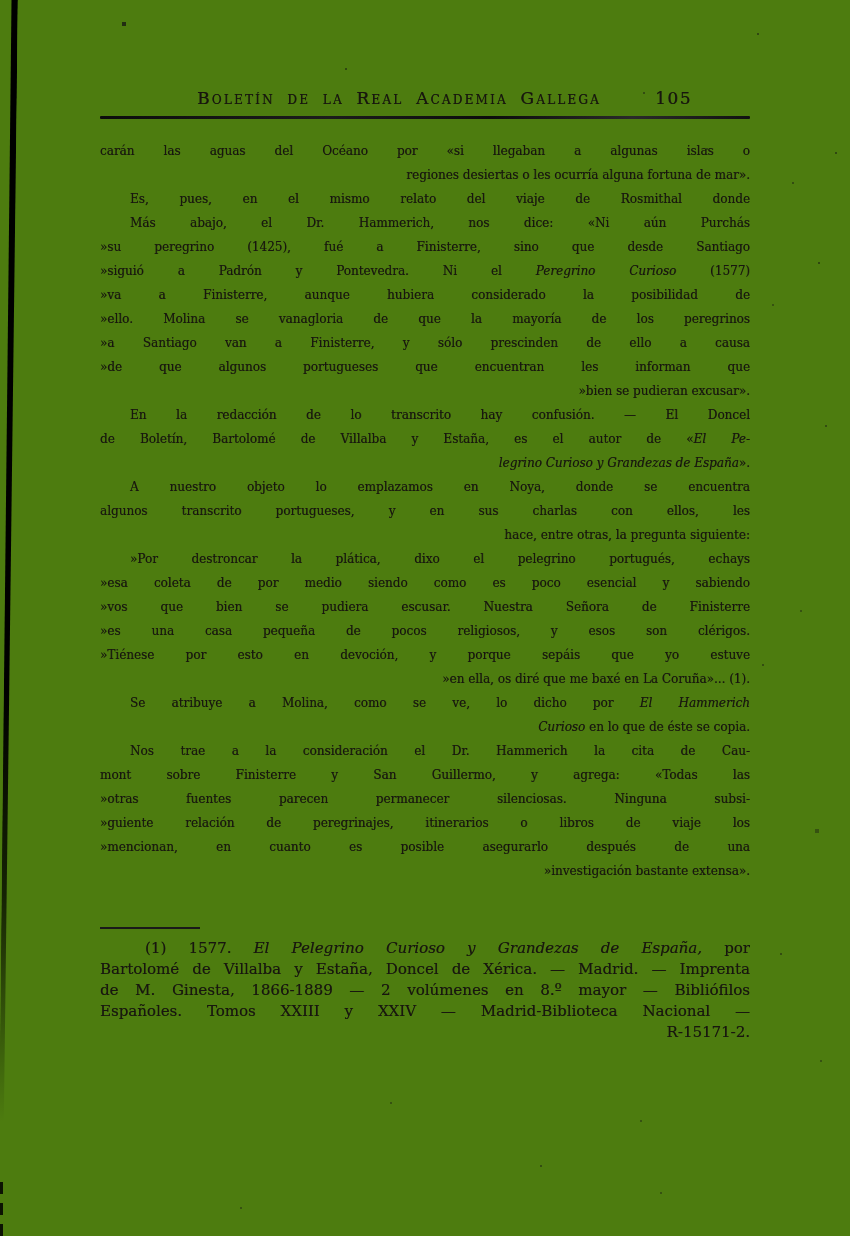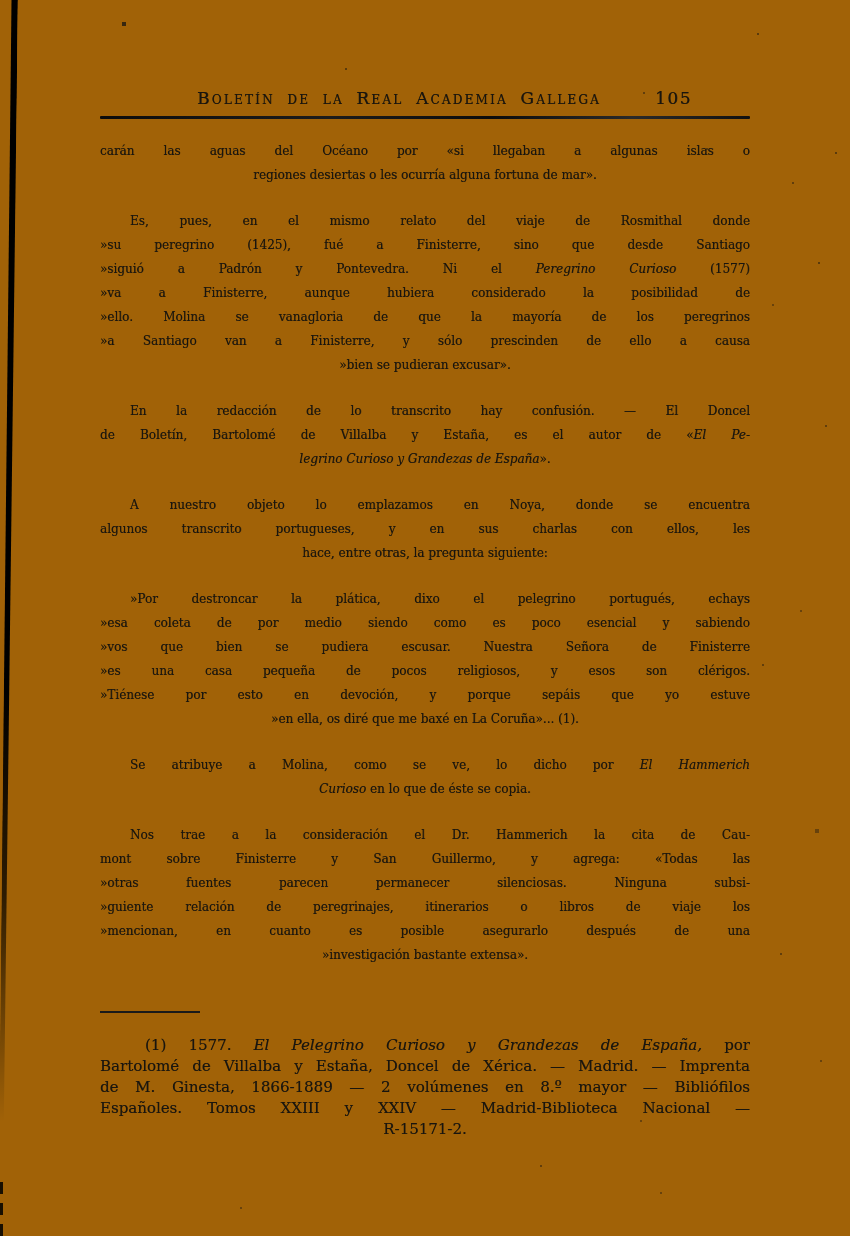--- a/index.html
+++ b/index.html
@@ -1,20 +1,20 @@
 <!DOCTYPE html>
 <html><head>
 <meta charset="utf-8">
 <style>
   html, body { margin: 0; padding: 0; background: #e8e8e8; }
   .page {
     position: relative;
     width: 850px;
     height: 1236px;
-    background: #a16207;
+    background: #4d7c0f;
     overflow: hidden;
     font-family: "DejaVu Serif", "Liberation Serif", serif;
     color: #18150f;
   }
 
   
   .gutter-shadow {
     position: absolute;
     left: 10px; top: -8px;
     width: 8px; height: 1130px;
@@ -99,22 +99,22 @@
     overflow: hidden;
     text-align: justify;
     white-space: normal;
   }
   .line:not(.last)::after {
     content: "";
     display: inline-block;
     width: 100%;
     height: 0;
   }
-  .line.last { text-align: center; }
-  .line.first { text-indent: 30px; margin-top: 22px; }
+  .line.last { text-align: right; }
+  .line.first { text-indent: 30px; }
   .it { font-style: italic; }
 
   .footnote-rule {
     margin-top: 44px;
     width: 100px;
     height: 2px;
     background: #1a1a1a;
   }
   .footnote-block {
     margin-top: 9px;
@@ -141,25 +141,27 @@
 
     <div class="body-block">
         <div class="para">
           <div class="line"><span>carán las aguas del Océano por «si llegaban a algunas islas o</span></div>
           <div class="line last"><span>regiones desiertas o les ocurría alguna fortuna de mar».</span></div>
         </div>
         <div class="para">
           <div class="line first"><span>Es, pues, en el mismo relato del viaje de Rosmithal donde</span></div>
         </div>
         <div class="para">
+          <div class="line first"><span>Más abajo, el Dr. Hammerich, nos dice: «Ni aún Purchás</span></div>
           <div class="line"><span>»su peregrino (1425), fué a Finisterre, sino que desde Santiago</span></div>
           <div class="line"><span>»siguió a Padrón y Pontevedra. Ni el </span><span class="it">Peregrino Curioso</span><span> (1577)</span></div>
           <div class="line"><span>»va a Finisterre, aunque hubiera considerado la posibilidad de</span></div>
           <div class="line"><span>»ello. Molina se vanagloria de que la mayoría de los peregrinos</span></div>
           <div class="line"><span>»a Santiago van a Finisterre, y sólo prescinden de ello a causa</span></div>
+          <div class="line"><span>»de que algunos portugueses que encuentran les informan que</span></div>
           <div class="line last"><span>»bien se pudieran excusar».</span></div>
         </div>
         <div class="para">
           <div class="line first"><span>En la redacción de lo transcrito hay confusión. — El Doncel</span></div>
           <div class="line"><span>de Boletín, Bartolomé de Villalba y Estaña, es el autor de «</span><span class="it">El Pe-</span></div>
           <div class="line last"><span class="it">legrino Curioso y Grandezas de España</span><span>».</span></div>
         </div>
         <div class="para">
           <div class="line first"><span>A nuestro objeto lo emplazamos en Noya, donde se encuentra</span></div>
           <div class="line"><span>algunos transcrito portugueses, y en sus charlas con ellos, les</span></div>

